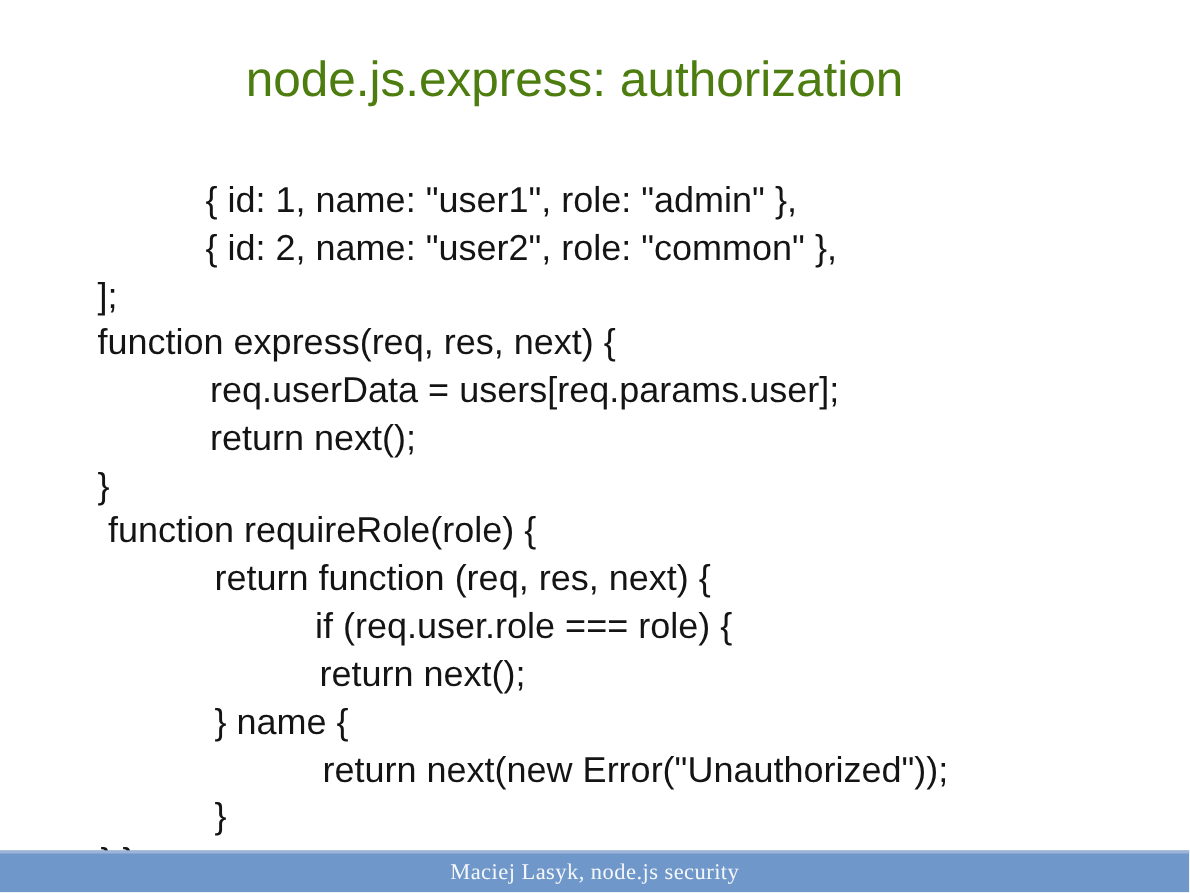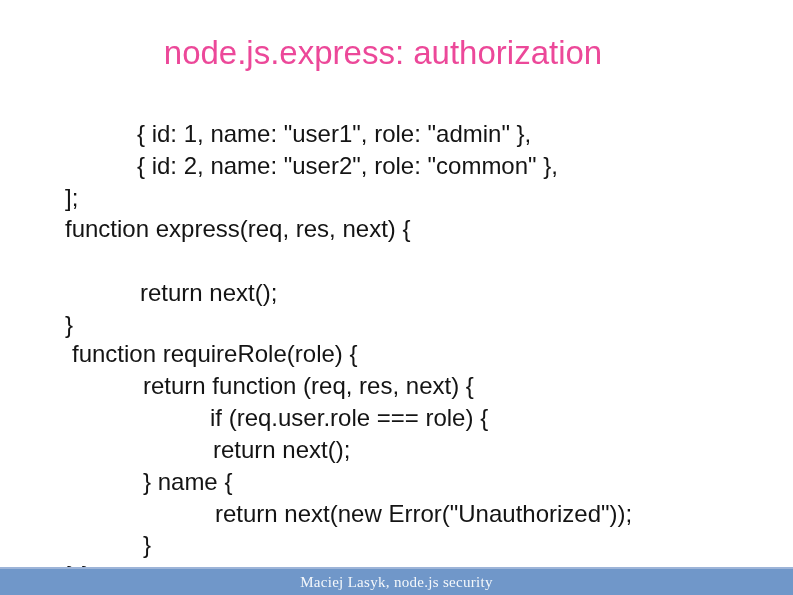--- a/index.html
+++ b/index.html
@@ -17,21 +17,21 @@
   }
   .title {
     position: absolute;
     top: 34px;
     left: 0;
     width: 766px;
     margin: 0;
     text-align: center;
     font-size: 33px;
     font-weight: 400;
-    color: #ec4899;
+    color: #4d7c0f;
     letter-spacing: 0px;
   }
   .code {
     position: absolute;
     top: 0;
     left: 0;
     width: 793px;
     height: 595px;
   }
   .code-line {
@@ -67,20 +67,21 @@
 
 <div class="slide">
 
   <h1 class="title">node.js.express: authorization</h1>
 
   <div class="code">
     <div class="code-line" style="top:120px; left:137px;">{ id: 1, name: "user1", role: "admin" },</div>
     <div class="code-line" style="top:152px; left:137px;">{ id: 2, name: "user2", role: "common" },</div>
     <div class="code-line" style="top:184px; left:65px;">];</div>
     <div class="code-line" style="top:215px; left:65px;">function express(req, res, next) {</div>
+    <div class="code-line" style="top:247px; left:140px;">req.userData = users[req.params.user];</div>
     <div class="code-line" style="top:279px; left:140px;">return next();</div>
     <div class="code-line" style="top:311px; left:65px;">}</div>
     <div class="code-line" style="top:340px; left:72px;">function requireRole(role) {</div>
     <div class="code-line" style="top:372px; left:143px;">return function (req, res, next) {</div>
     <div class="code-line" style="top:404px; left:210px;">if (req.user.role === role) {</div>
     <div class="code-line" style="top:436px; left:213px;">return next();</div>
     <div class="code-line" style="top:468px; left:143px;">} name {</div>
     <div class="code-line" style="top:500px; left:215px;">return next(new Error("Unauthorized"));</div>
     <div class="code-line" style="top:531px; left:143px;">}</div>
     <div class="code-line" style="top:561px; left:67px;">} }</div>

